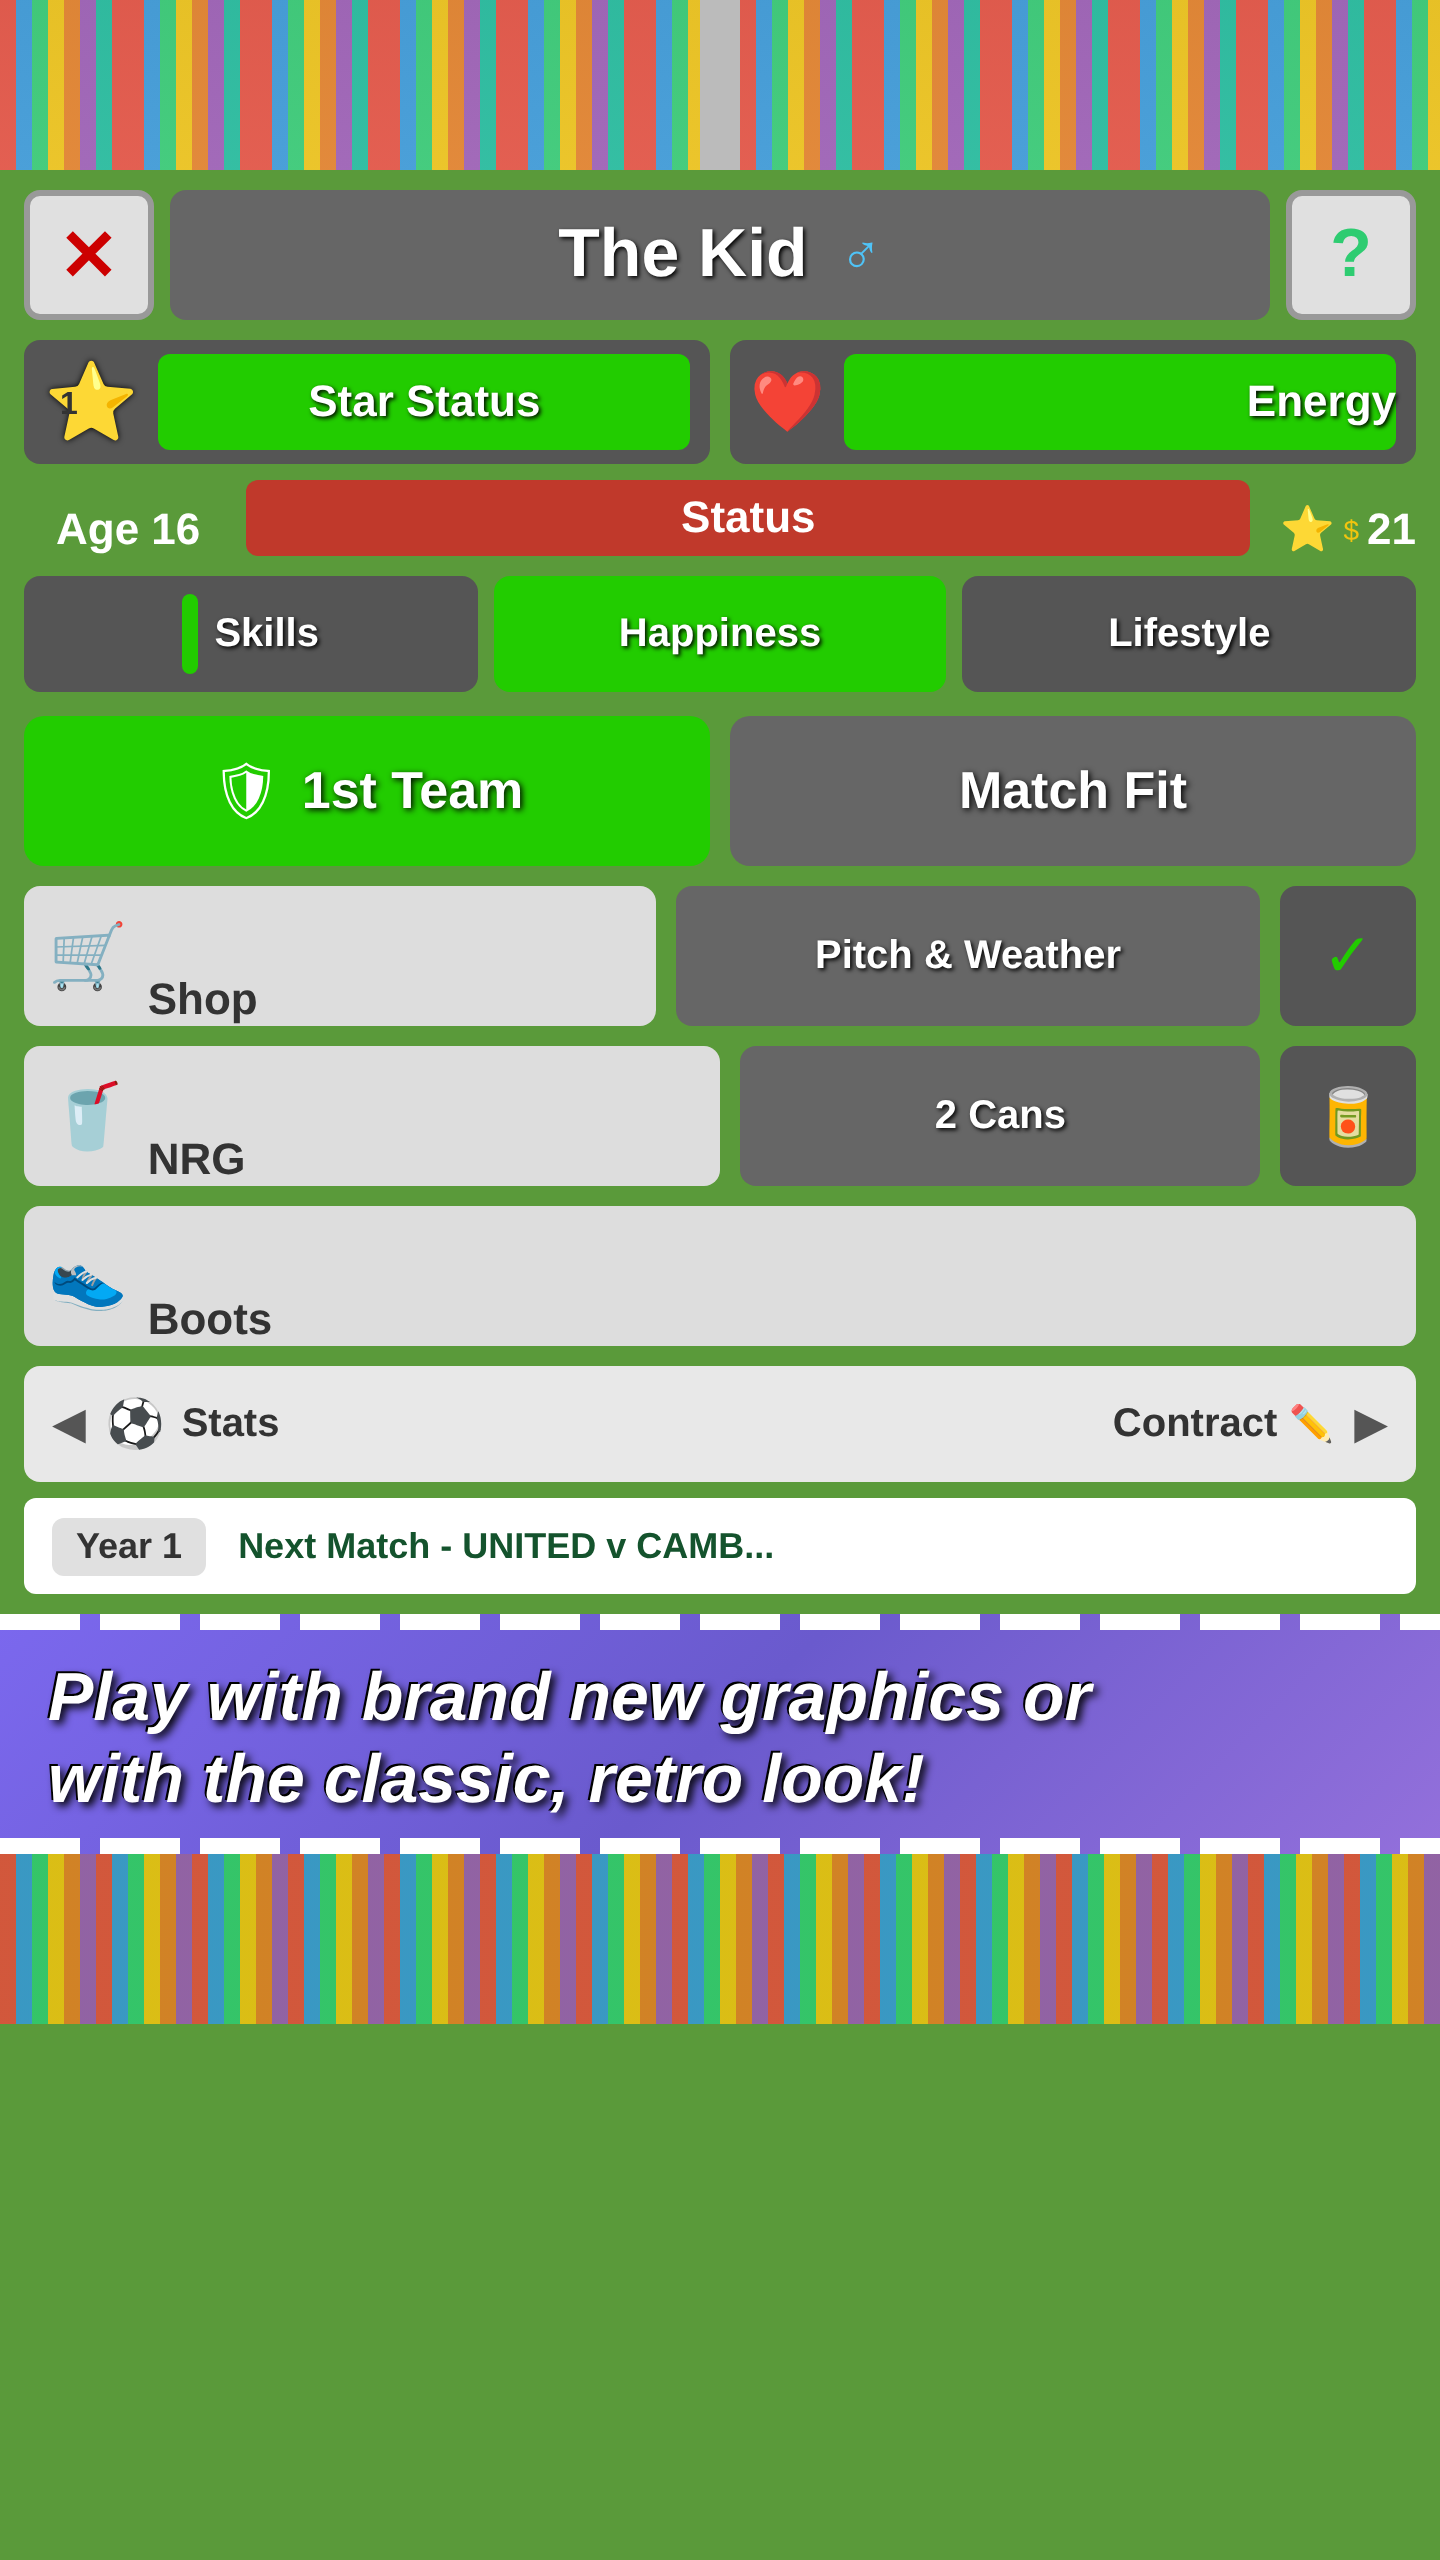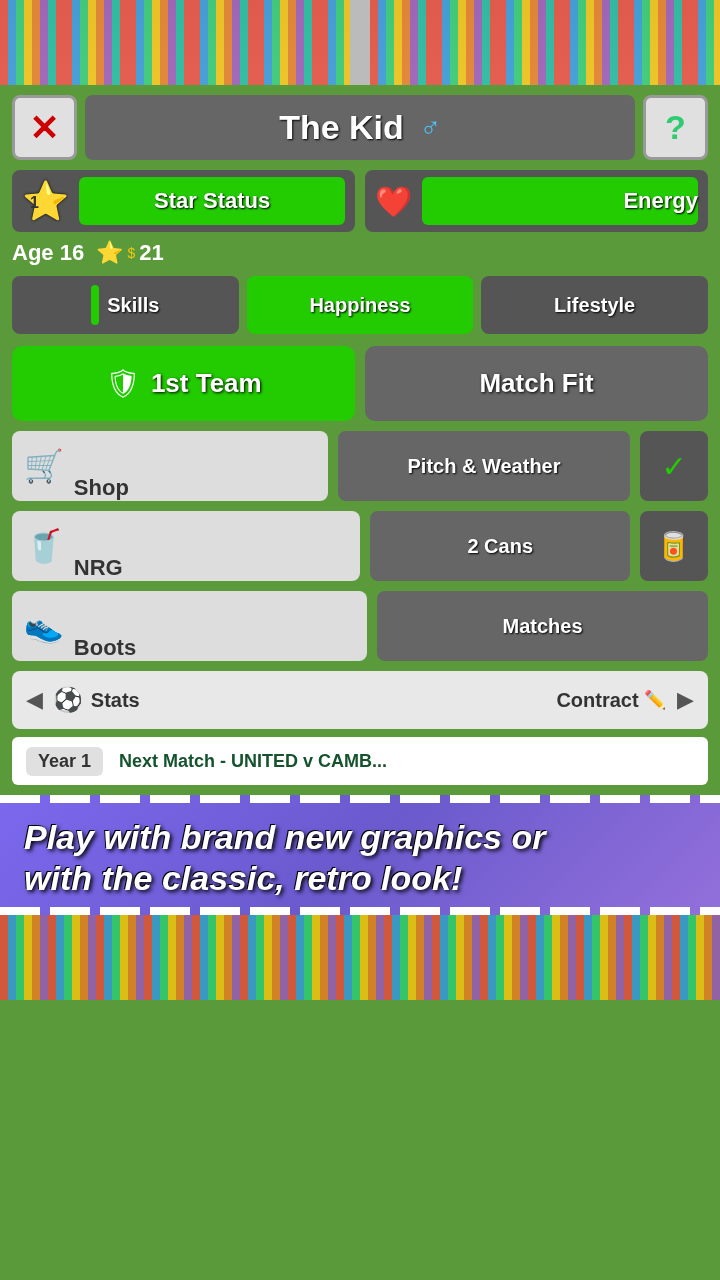--- a/index.html
+++ b/index.html
@@ -141,21 +141,22 @@
       display: flex;
       align-items: center;
       justify-content: center;
     }
 
     
     .age-status-row {
       display: flex;
       align-items: flex-end;
       margin-bottom: 10px;
-      gap: 4px;
+      gap: 15px;
+      margin-left: 16px;
     }
     .age-label {
       color: white;
       font-size: 22px;
       font-weight: bold;
       width: 80px;
     }
     .status-bar {
       flex: 1;
       background: #c0392b;
@@ -484,20 +485,23 @@
     <div class="stat-block">
       <span class="stat-icon" style="color:#e74c3c;">❤️</span>
       <div class="stat-inner-green">
         <span class="stat-label" style="text-align:right;">Energy</span>
       </div>
     </div>
   </div>
 
   <div class="age-status-row">
     <span class="age-label">Age 16</span>
+    <div class="status-bar">
+      <span class="status-text">Status</span>
+    </div>
     <div class="coins-block">
       <span class="coin-star">⭐</span>
       <span style="font-size:14px; color:#f1c40f;">$</span>
       <span class="coins-text">21</span>
     </div>
   </div>
 
   <div class="nav-row">
     <div class="nav-btn dark">
       <div class="nav-btn-left-accent"></div>
@@ -544,23 +548,20 @@
     </div>
     <div class="nrg-can-btn">
       <span style="font-size:28px;">🥫</span>
     </div>
   </div>
 
   <div class="secondary-row">
     <div class="sec-btn-light">
       <span class="sec-icon">👟</span>
       <span class="sec-btn-text">Boots</span>
-    </div>
-    <div class="sec-btn-dark" style="flex:1;">
-      <span class="sec-btn-text-white">Matches</span>
     </div>
   </div>
 
   <div class="bottom-nav">
     <span class="nav-arrow">◀</span>
     <div class="nav-center">
       <div class="nav-stats">
         <span class="nav-soccer-icon">⚽</span>
         <span class="nav-stats-text">Stats</span>
       </div>

